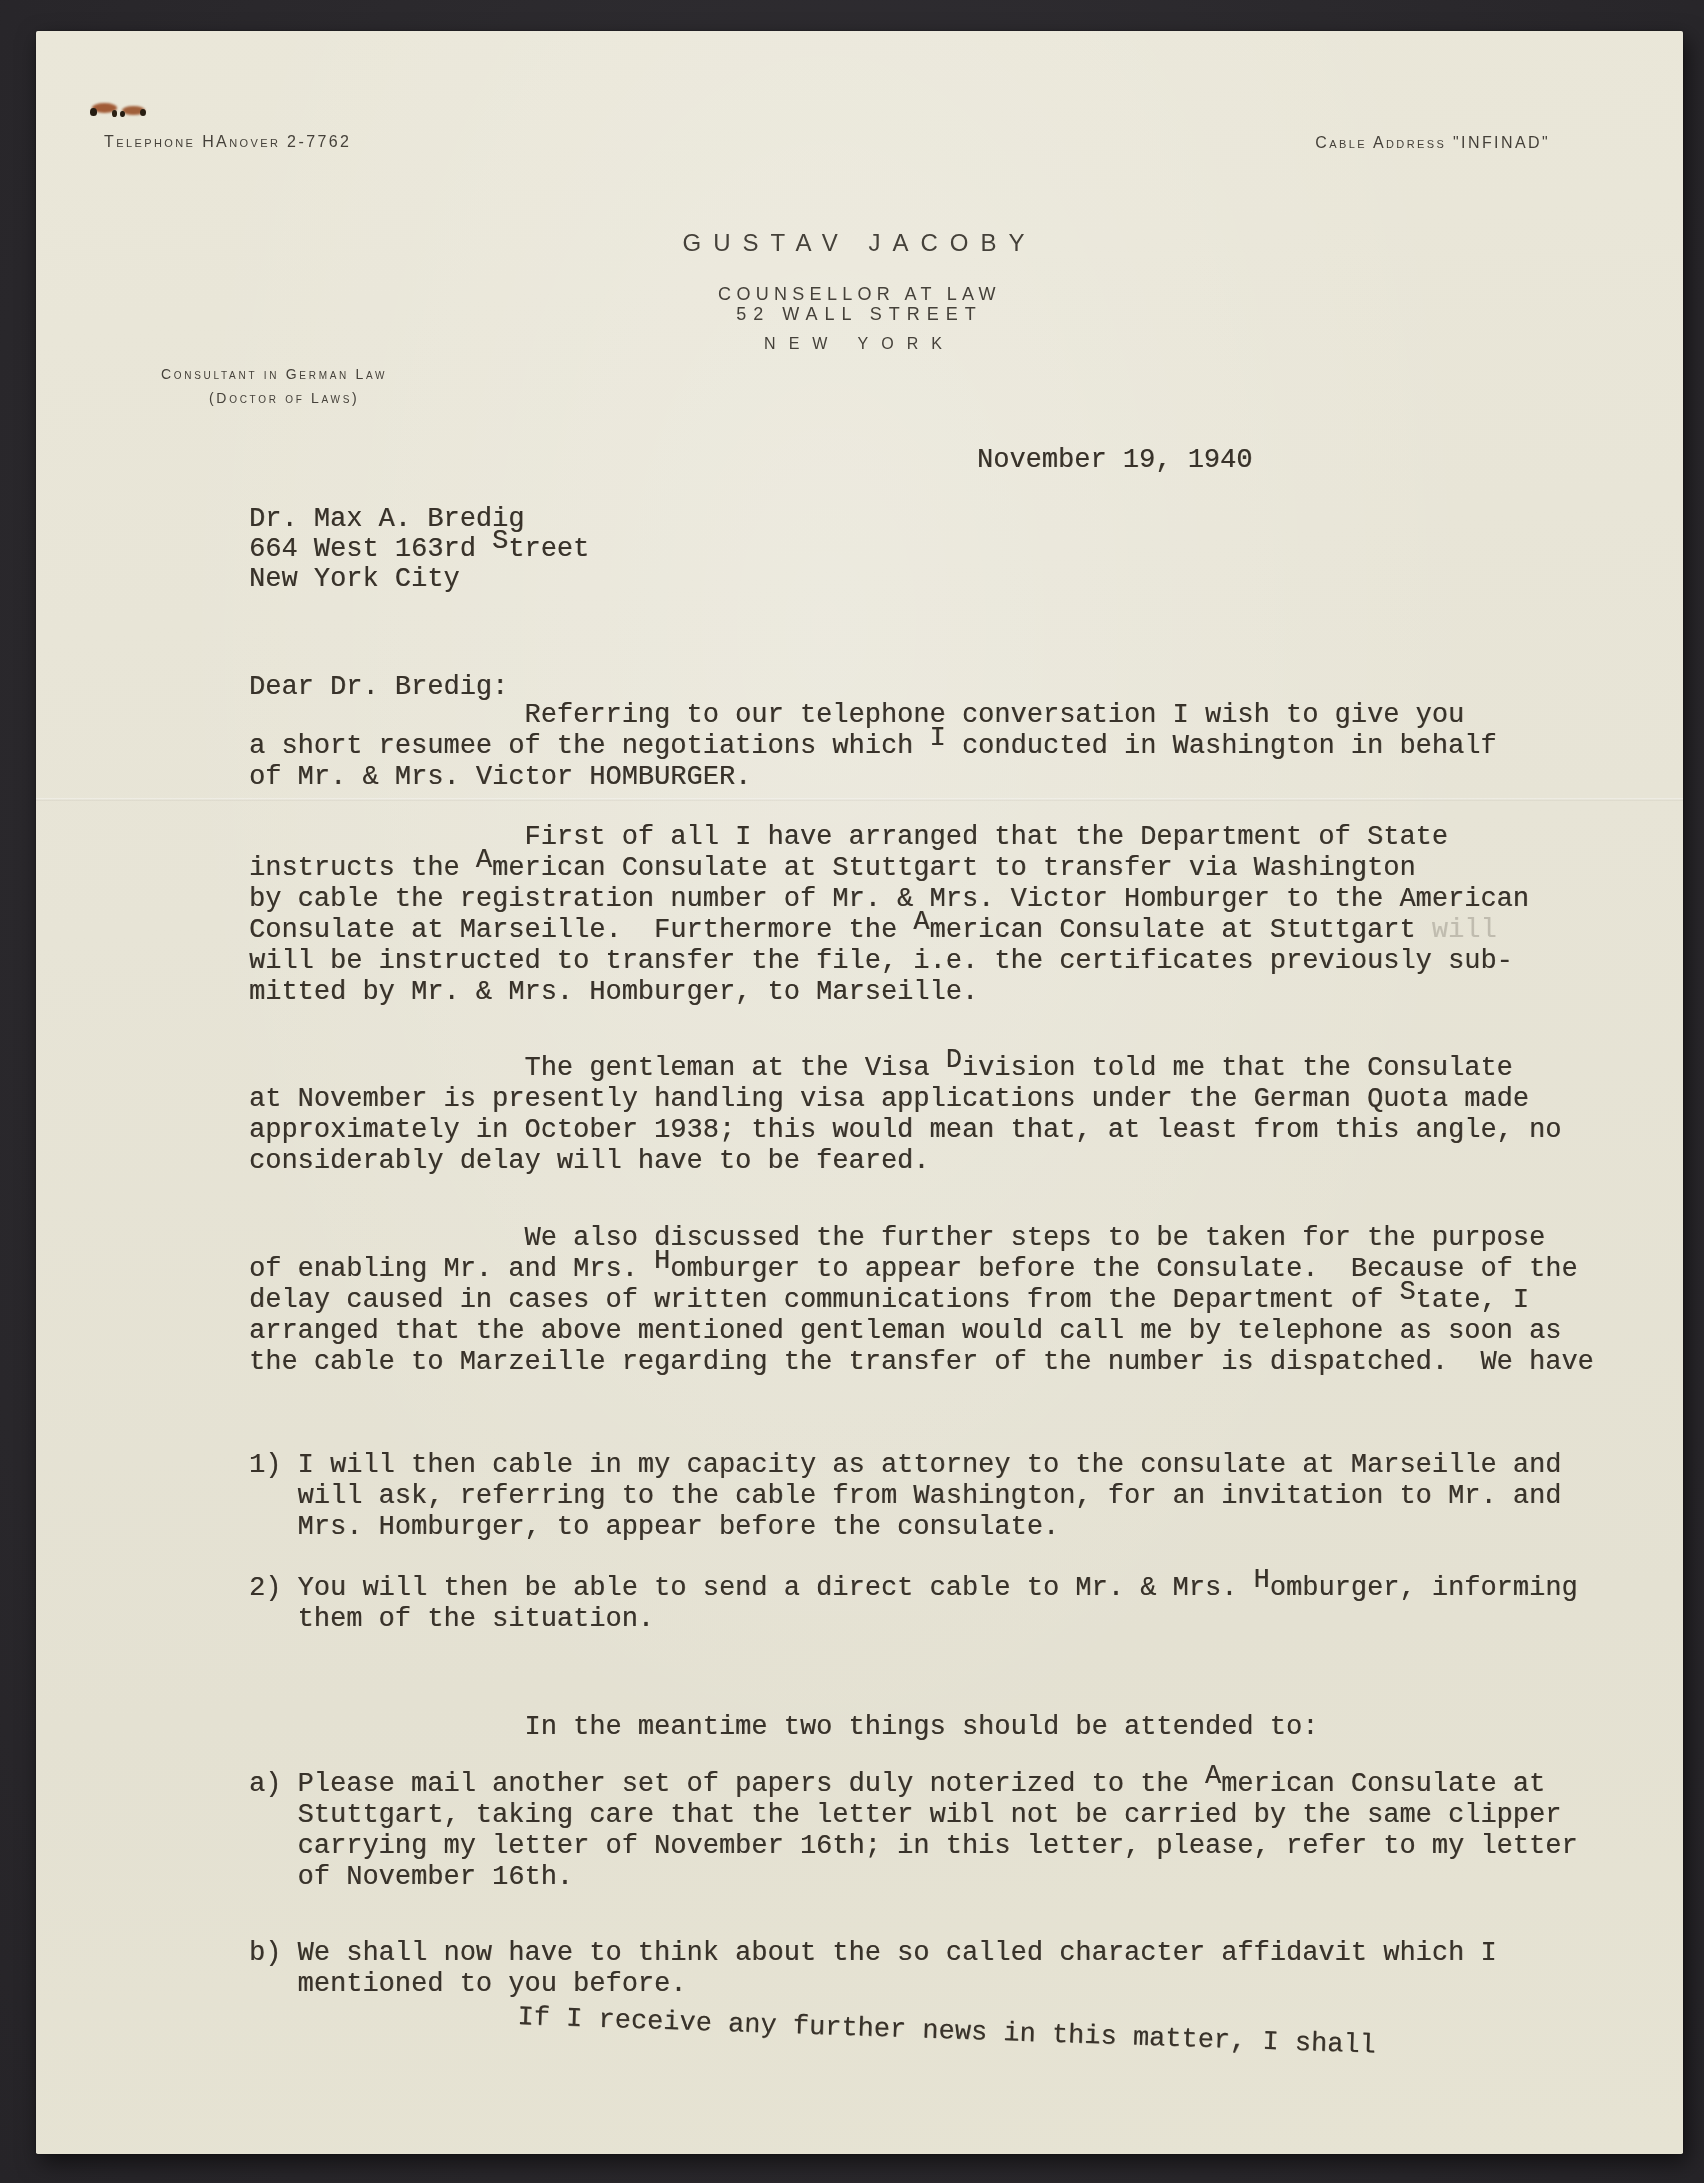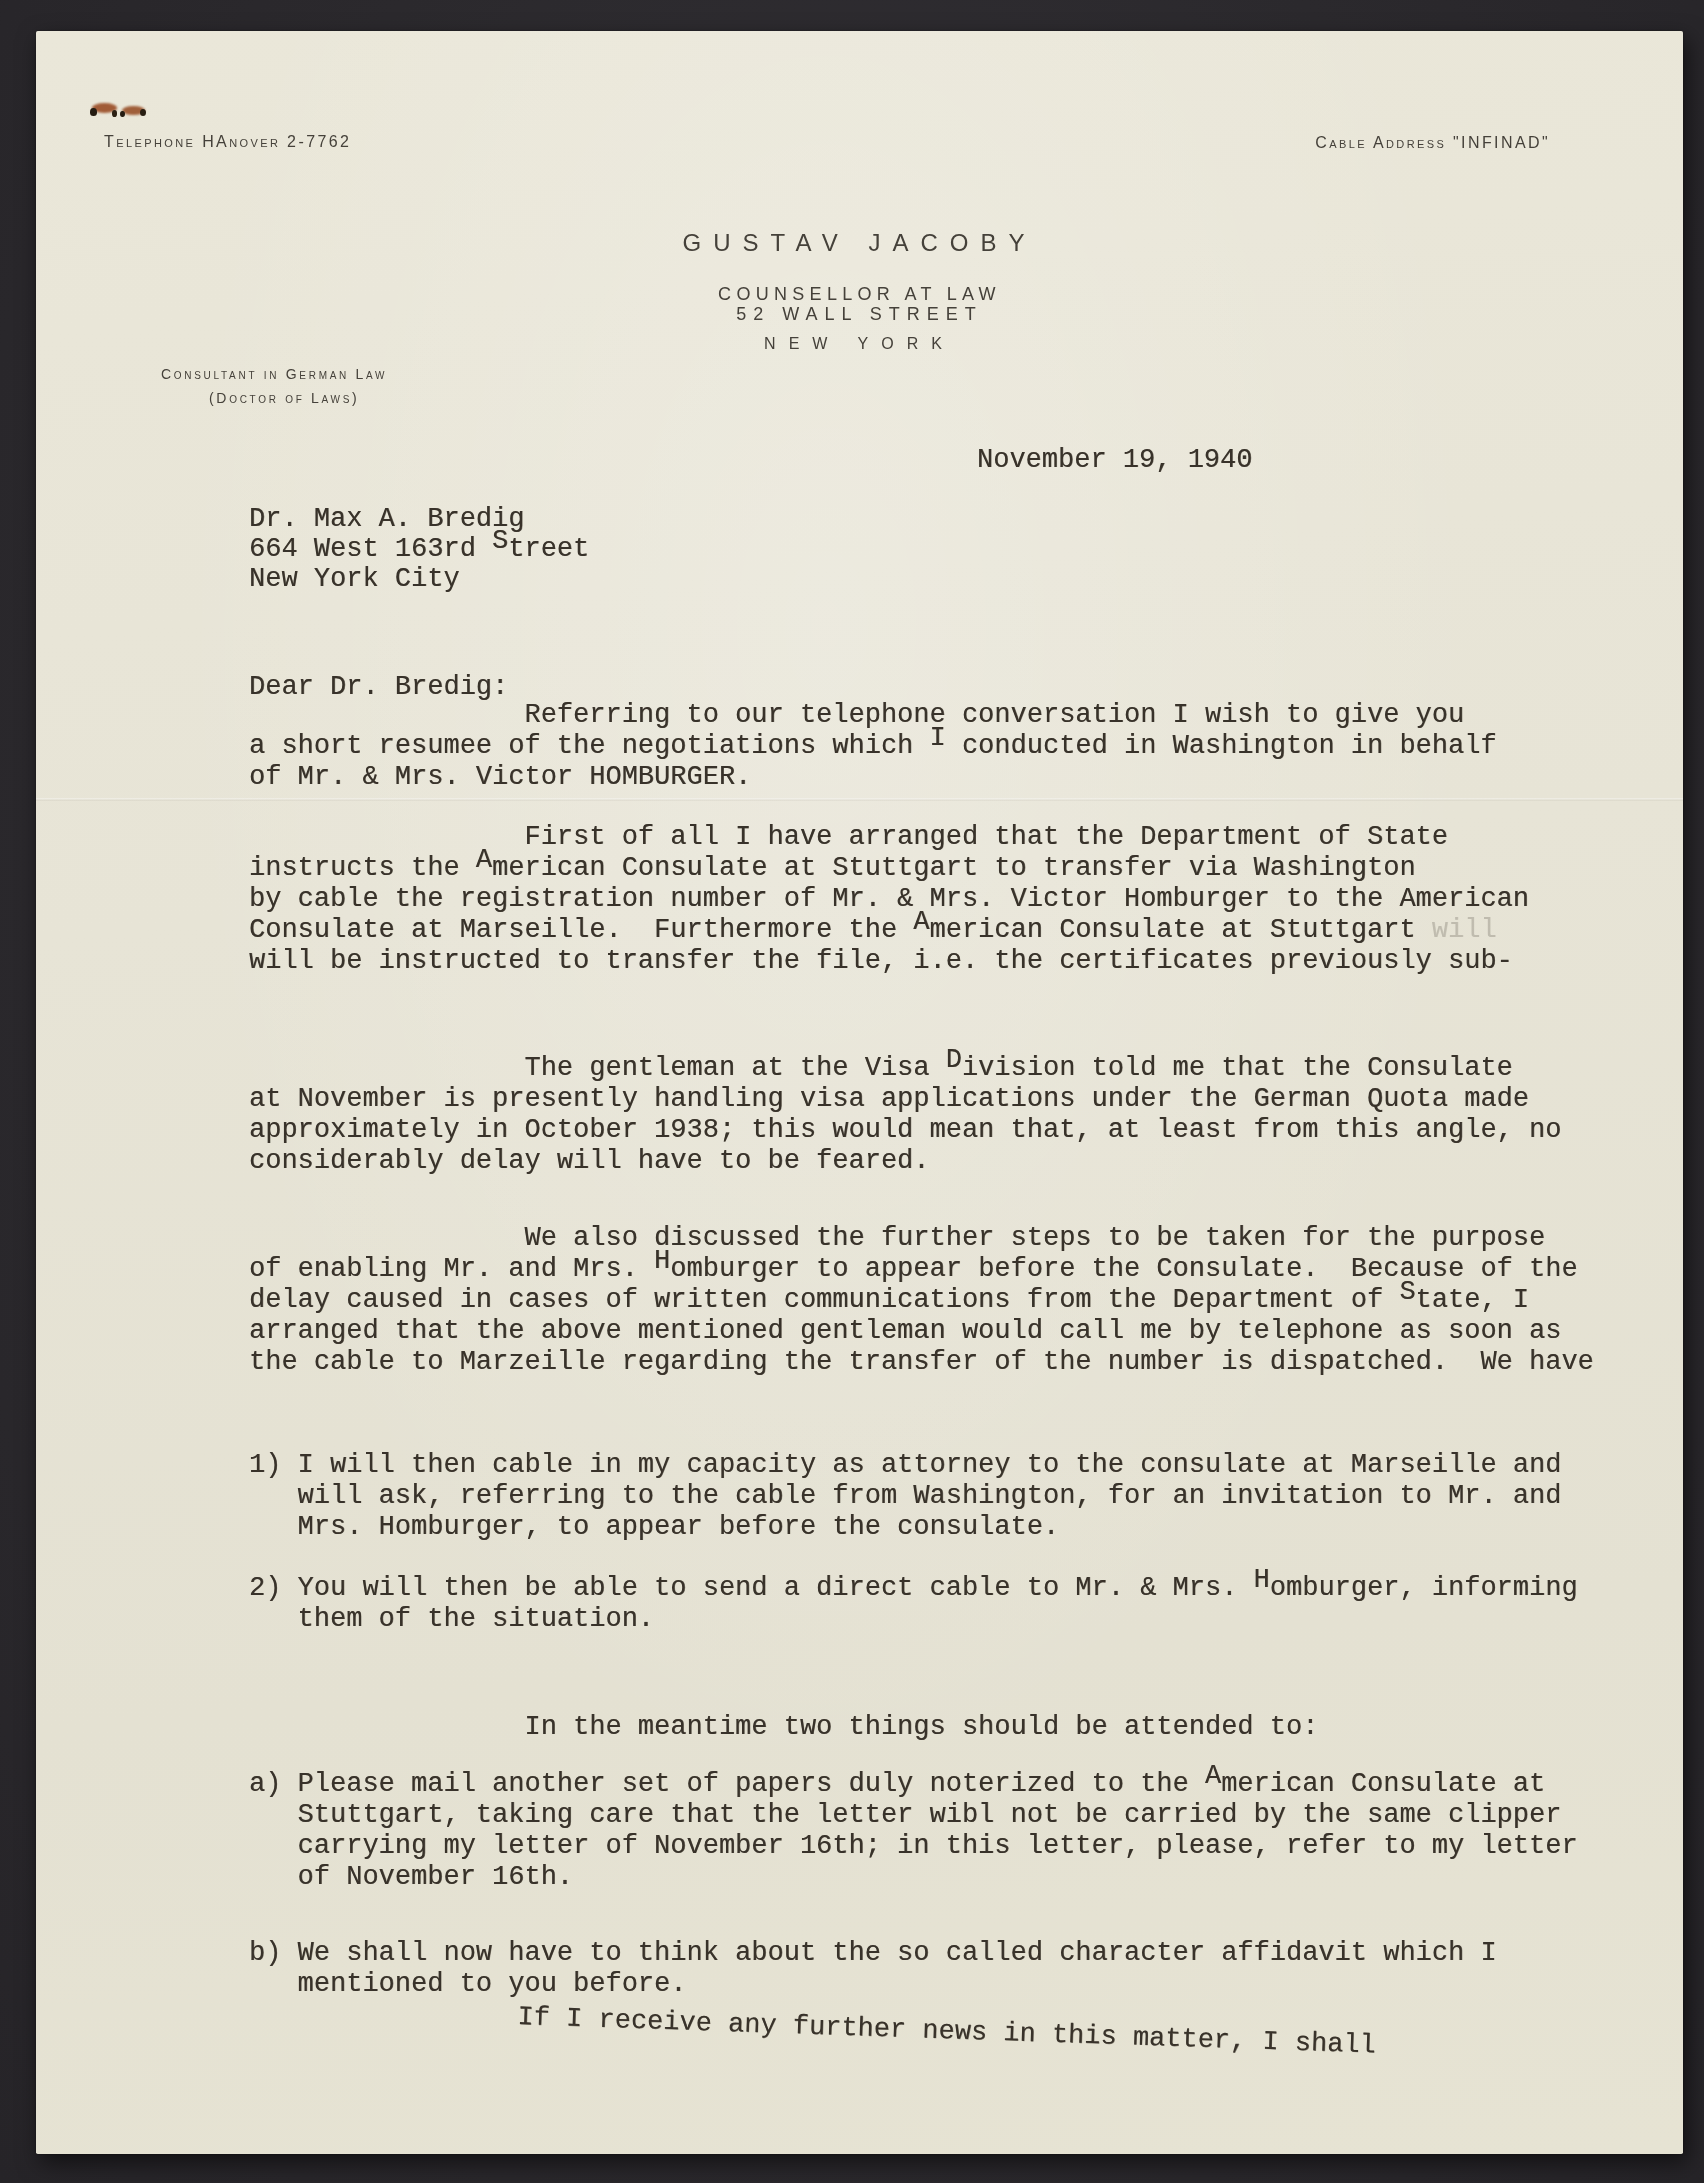--- a/index.html
+++ b/index.html
@@ -102,20 +102,21 @@
         <div class="line">                 Referring to our telephone conversation I wish to give you</div>
         <div class="line">a short resumee of the negotiations which <span class="raised">I</span> conducted in Washington in behalf</div>
         <div class="line">of Mr. &amp; Mrs. Victor HOMBURGER.</div>
       </div>
     <div class="tblock b-p2">
         <div class="line">                 First of all I have arranged that the Department of State</div>
         <div class="line">instructs the <span class="raised">A</span>merican Consulate at Stuttgart to transfer via Washington</div>
         <div class="line">by cable the registration number of Mr. &amp; Mrs. Victor Homburger to the American</div>
         <div class="line">Consulate at Marseille.  Furthermore the <span class="raised">A</span>merican Consulate at Stuttgart <span class="ghost">will</span></div>
         <div class="line">will be instructed to transfer the file, i.e. the certificates previously sub-</div>
+        <div class="line">mitted by Mr. &amp; Mrs. Homburger, to Marseille.</div>
       </div>
     <div class="tblock b-p3">
         <div class="line">                 The gentleman at the Visa <span class="raised">D</span>ivision told me that the Consulate</div>
         <div class="line">at November is presently handling visa applications under the German Quota made</div>
         <div class="line">approximately in October 1938; this would mean that, at least from this angle, no</div>
         <div class="line">considerably delay will have to be feared.</div>
       </div>
     <div class="tblock b-p4">
         <div class="line">                 We also discussed the further steps to be taken for the purpose</div>
         <div class="line">of enabling Mr. and Mrs. <span class="raised">H</span>omburger to appear before the Consulate.  Because of the</div>

